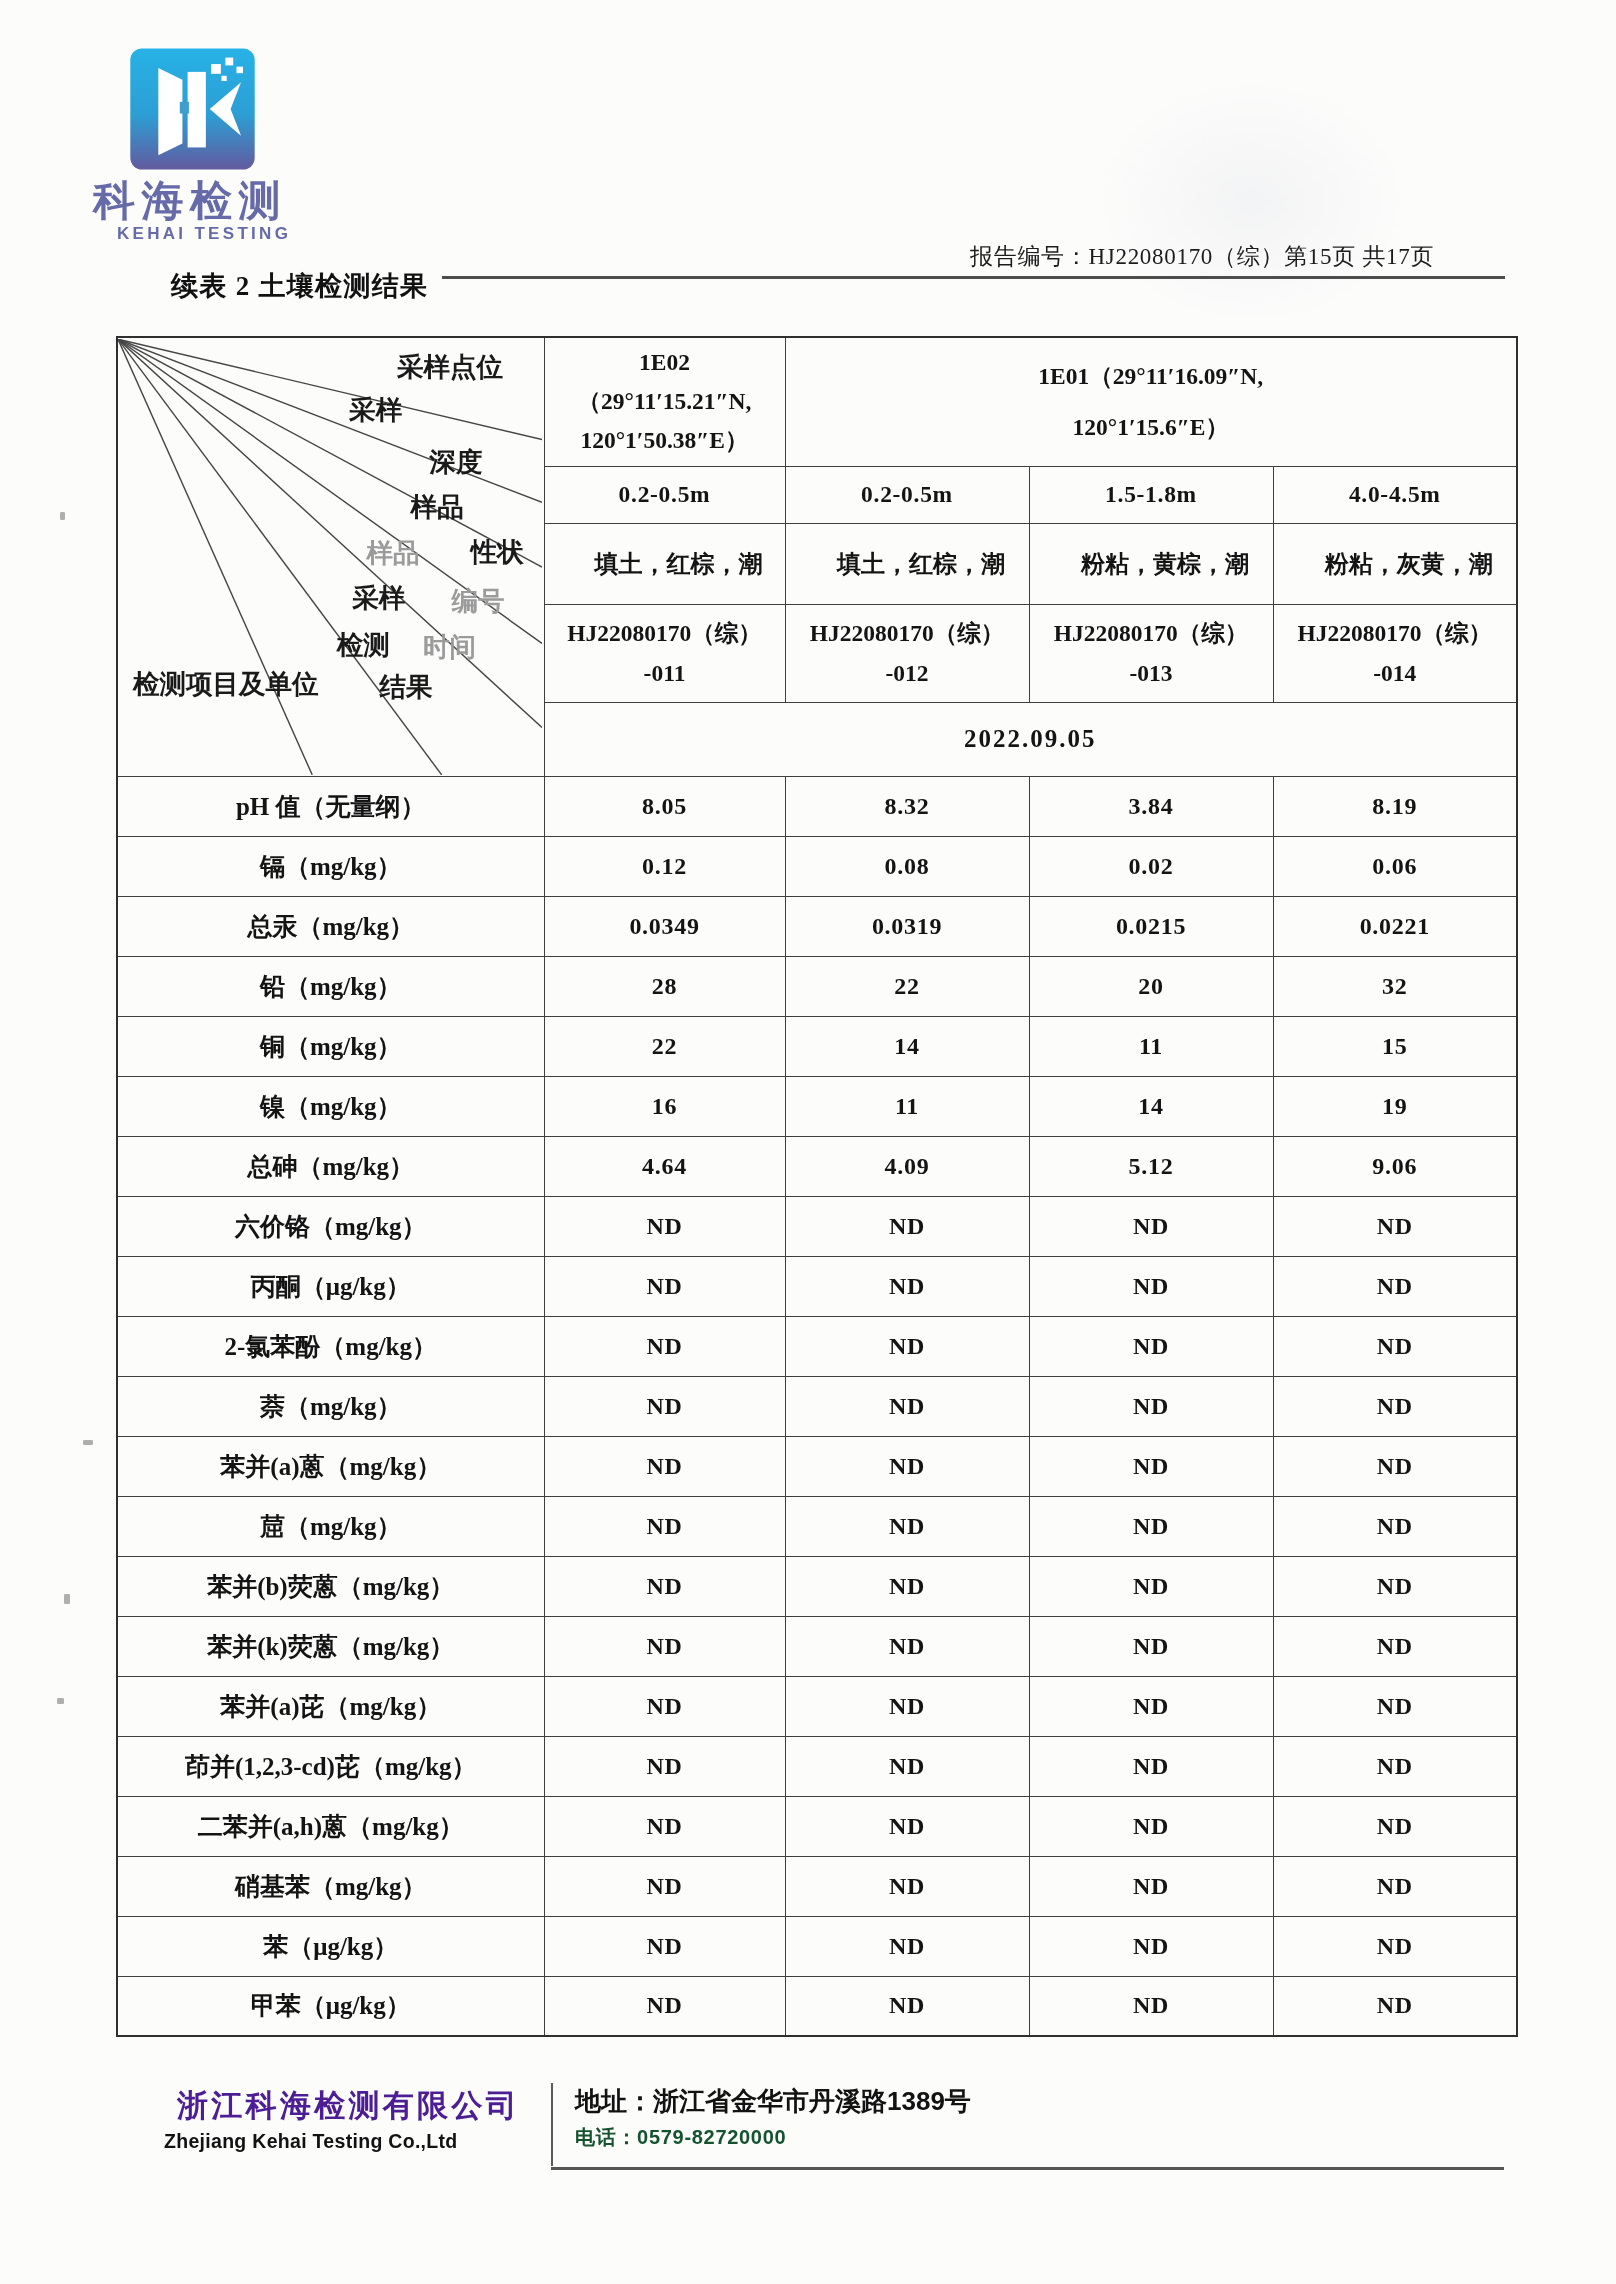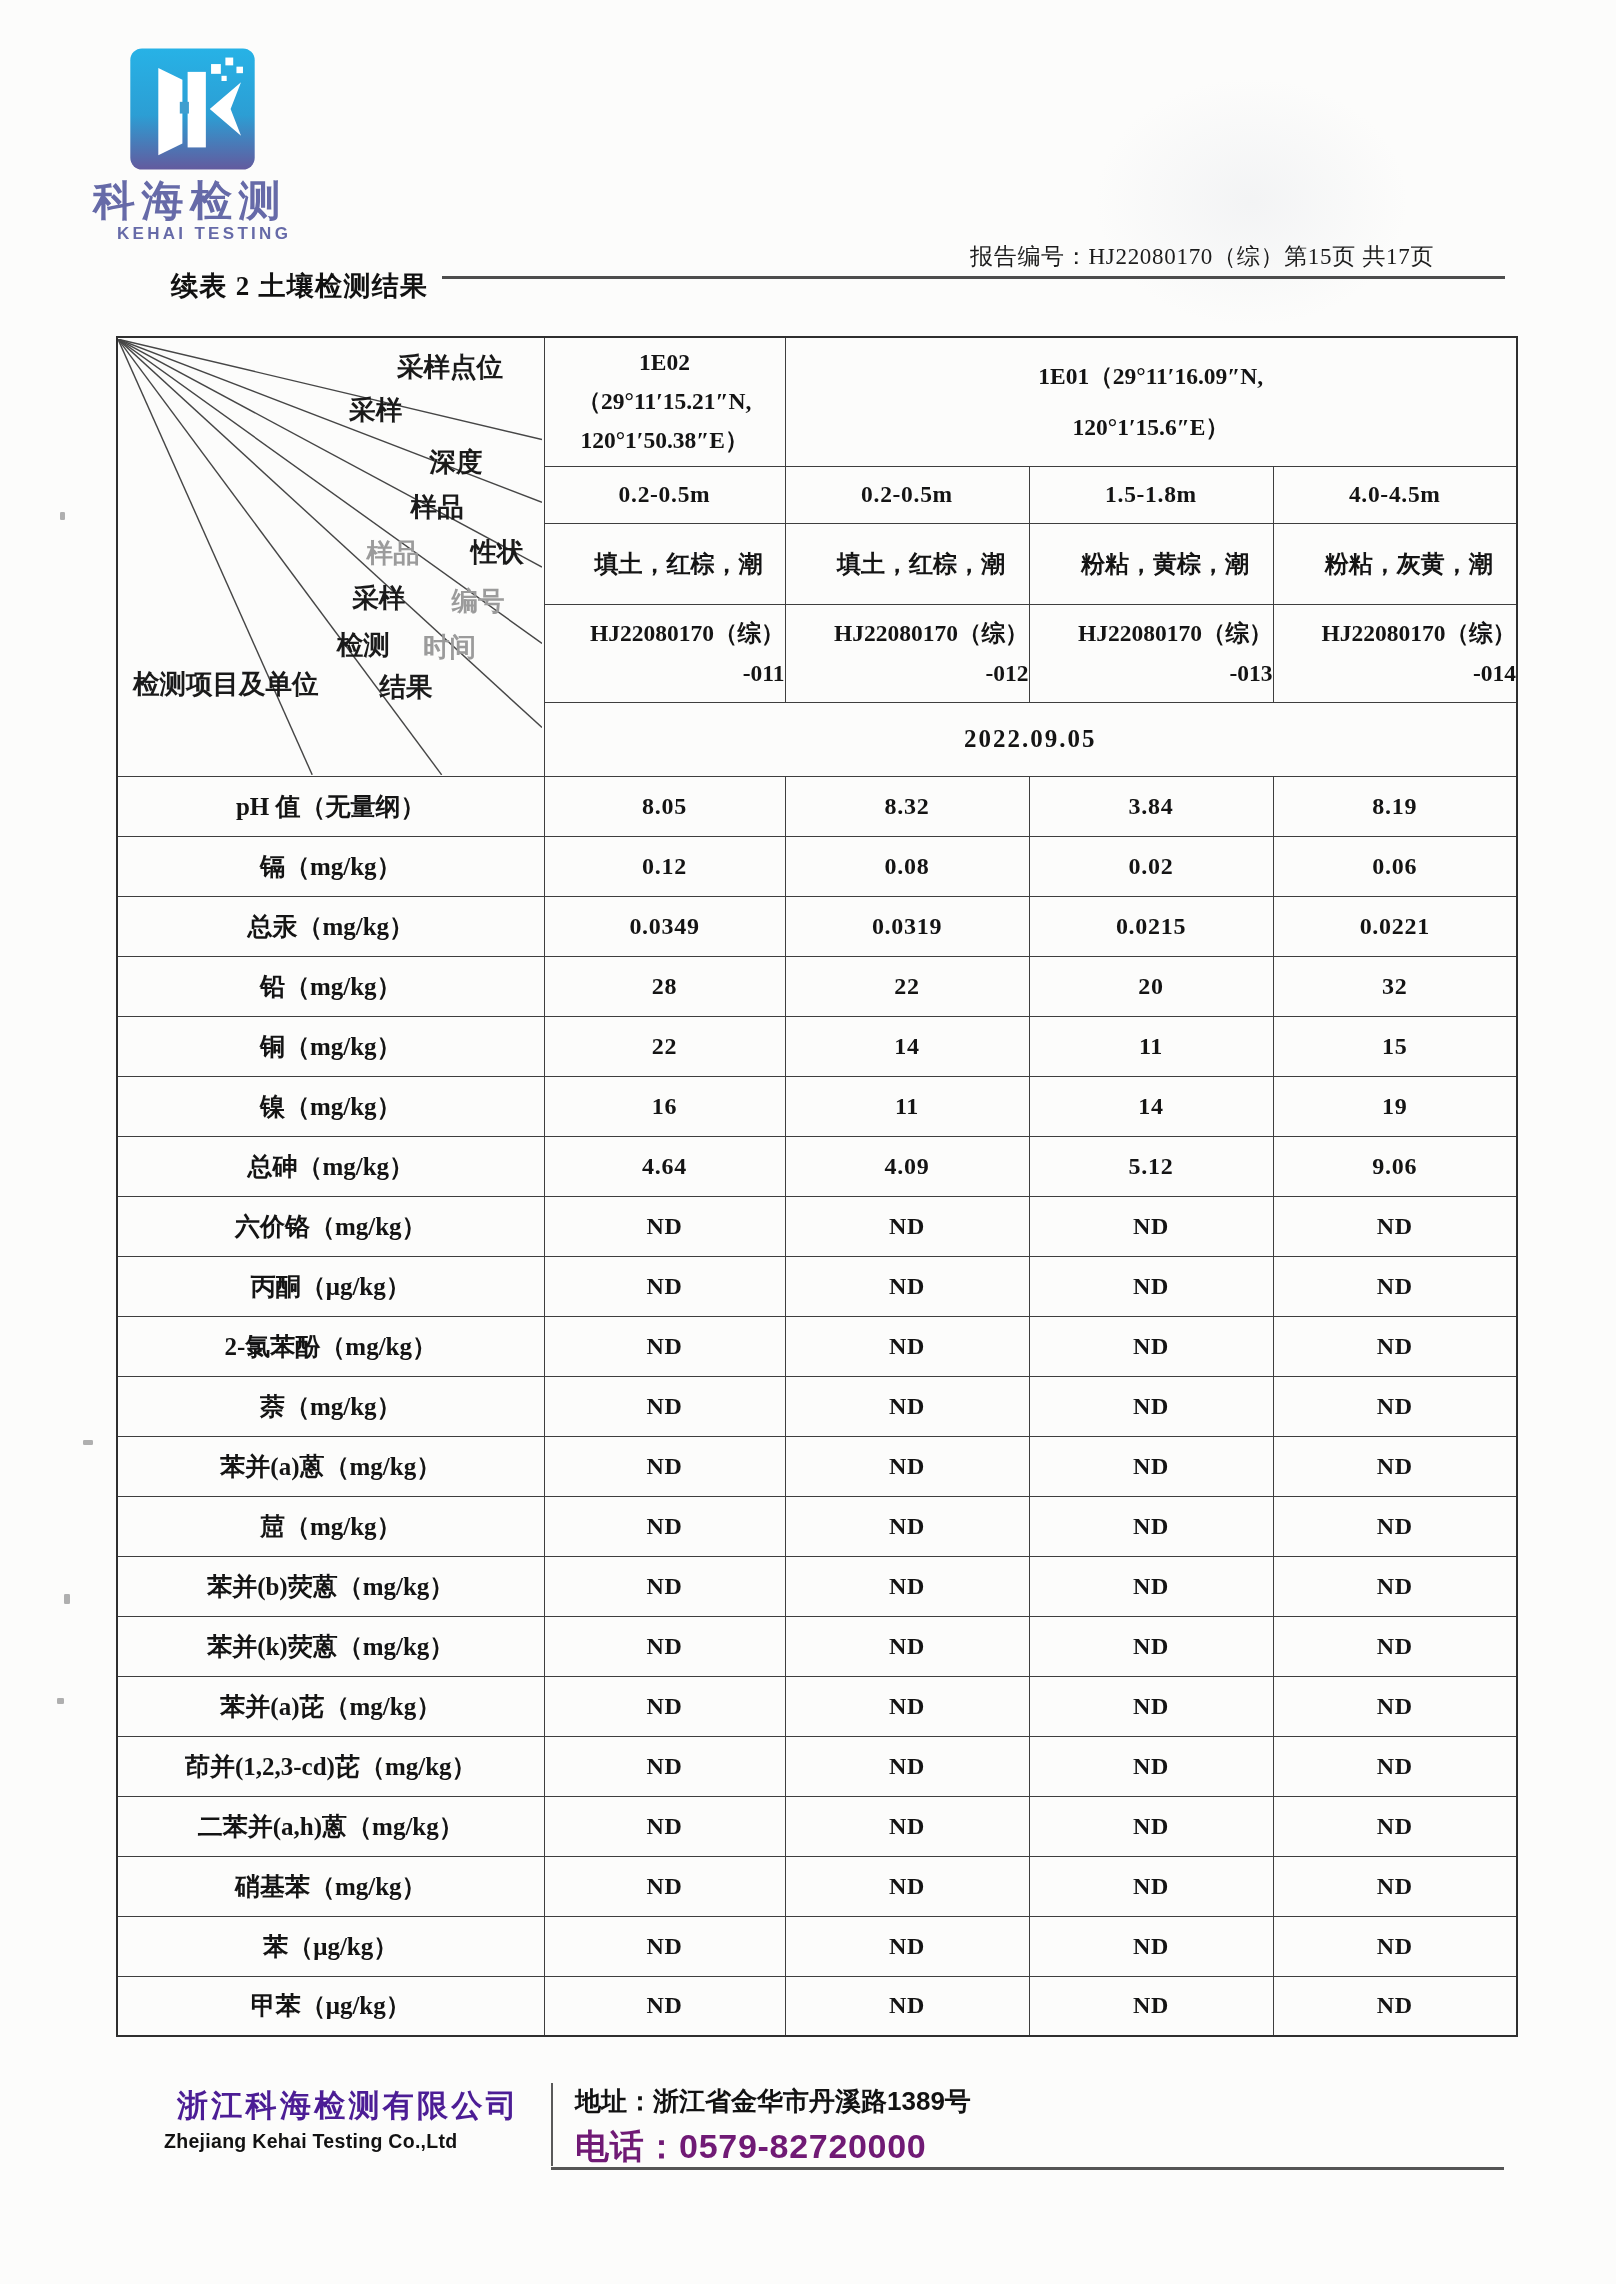--- a/index.html
+++ b/index.html
@@ -36,36 +36,36 @@
   td.corner svg{display:block;}
   .diag-line{stroke:#464646;stroke-width:2.2;}
   .diag-label{font-family:"Liberation Serif","DejaVu Serif",serif;font-weight:700;font-size:41px;fill:#1a1a1a;}
   .diag-label.ghost{fill:#9b9b9b;}
   tr.r-site{height:129px;margin-top:12px;}
   tr.r-site td{font-size:23.5px;}
   tr.r-site .ln{line-height:39px;}
   tr.r-site .ln2{line-height:51px;}
   tr.r-depth{height:57px;}  tr.r-depth td{font-size:23.5px;letter-spacing:0.7px;}
   tr.r-texture{height:81px;} tr.r-texture td{font-size:24px;padding-left:28px;}
-  tr.r-ids{height:98px;} tr.r-ids td{font-size:23.5px;} tr.r-ids .ln{line-height:40px;text-align:right;}
+  tr.r-ids{height:98px;} tr.r-ids td{font-size:23.5px;} tr.r-ids .ln{line-height:40px;}
   tr.r-date{height:74px;} tr.r-date td{font-size:25px;letter-spacing:2px;}
   tbody.data tr{height:60px;}
   tbody.data td{font-size:24px;letter-spacing:0.7px;}
   tbody.data td.lbl{font-size:25px;letter-spacing:0;}
 
   
   .f-company-cn{position:absolute;left:177px;top:2085px;font-family:"Liberation Sans","DejaVu Sans",sans-serif;
       font-weight:700;font-size:31px;letter-spacing:3.3px;color:#4c1d95;}
   .f-company-en{position:absolute;left:164px;top:2130px;font-family:"Liberation Sans","DejaVu Sans",sans-serif;
       font-weight:700;font-size:19.5px;letter-spacing:0.3px;color:#121212;}
   .f-divider{position:absolute;left:551px;top:2083px;width:2px;height:83px;background:#5a5a5a;}
   .f-address{position:absolute;left:575px;top:2084px;font-family:"Liberation Sans","DejaVu Sans",sans-serif;
       font-weight:700;font-size:26px;color:#121212;}
   .f-phone{position:absolute;left:575px;top:2124px;font-family:"Liberation Sans","DejaVu Sans",sans-serif;
-      font-weight:700;font-size:34px;letter-spacing:0.7px;color:#701a75;}
+      font-weight:700;font-size:20px;letter-spacing:0.7px;color:#14532d;}
   .f-rule{position:absolute;left:551px;top:2167px;width:953px;height:3.3px;background:#555;}
 </style>
 </head>
 <body>
 
 <div class="page">
 
   <div class="watermark"></div>
 
   <svg class="logo-icon" width="127" height="124" viewBox="0 0 195 190">

